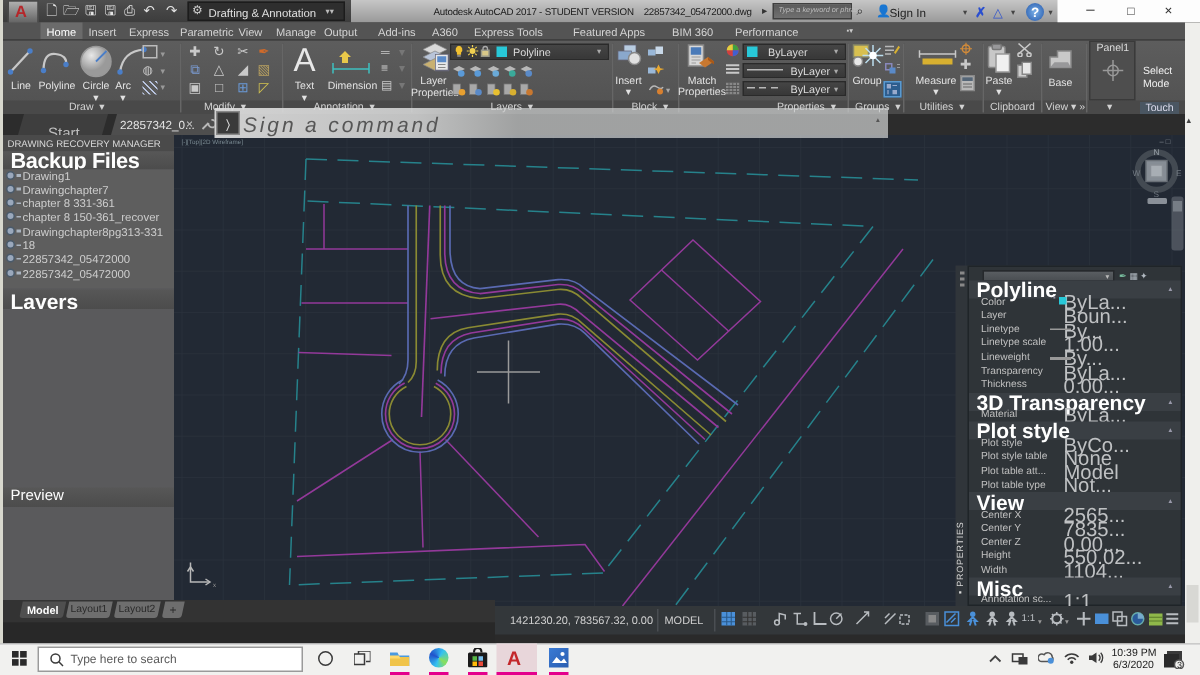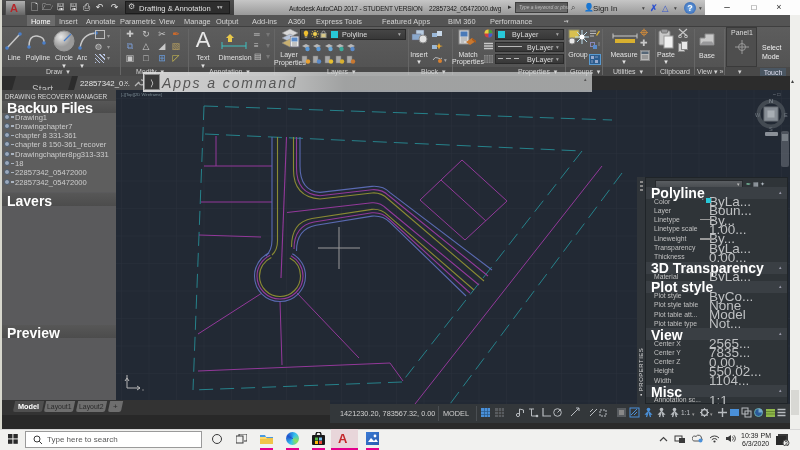--- a/index.html
+++ b/index.html
@@ -42,21 +42,21 @@
 <div class="abs" style="left:684px;top:1.5px;width:12px;height:12px;border-radius:6px;background:radial-gradient(#7ab0e8,#2255a8);color:#fff;font-size:9px;font-weight:bold;text-align:center;line-height:12px">?</div>
 <div class="abs" style="left:699px;top:5px;font-size:5.5px;color:#444">▾</div>
 <div class="abs" style="left:705px;top:0;width:95px;height:15px;background:#fdfdfd"></div>
 <div class="abs" style="left:720px;top:1px;width:14px;height:13px;color:#333;font-size:10px;text-align:center;line-height:12px">–</div>
 <div class="abs" style="left:747px;top:1px;width:14px;height:13px;color:#333;font-size:8px;text-align:center;line-height:13px">□</div>
 <div class="abs" style="left:772px;top:1px;width:14px;height:13px;color:#333;font-size:9px;text-align:center;line-height:13px">×</div>
 <div class="abs" style="left:0;top:15px;width:800px;height:12px;background:#545454"></div>
 <div class="abs" style="left:27px;top:15px;width:28px;height:12px;background:#6b6b6b"></div>
 <div class="abs" style="left:31px;top:17px;font-size:7.4px;color:#fff">Home</div>
 <div class="abs" style="left:59px;top:17px;font-size:7.4px;color:#d4d4d4">Insert</div>
-<div class="abs" style="left:86px;top:17px;font-size:7.4px;color:#d4d4d4">Annotate</div>
+<div class="abs" style="left:86px;top:17px;font-size:7.4px;color:#d4d4d4">Express</div>
 <div class="abs" style="left:120px;top:17px;font-size:7.4px;color:#d4d4d4">Parametric</div>
 <div class="abs" style="left:159px;top:17px;font-size:7.4px;color:#d4d4d4">View</div>
 <div class="abs" style="left:184px;top:17px;font-size:7.4px;color:#d4d4d4">Manage</div>
 <div class="abs" style="left:216px;top:17px;font-size:7.4px;color:#d4d4d4">Output</div>
 <div class="abs" style="left:252px;top:17px;font-size:7.4px;color:#d4d4d4">Add-ins</div>
 <div class="abs" style="left:288px;top:17px;font-size:7.4px;color:#d4d4d4">A360</div>
 <div class="abs" style="left:316px;top:17px;font-size:7.4px;color:#d4d4d4">Express Tools</div>
 <div class="abs" style="left:382px;top:17px;font-size:7.4px;color:#d4d4d4">Featured Apps</div>
 <div class="abs" style="left:448px;top:17px;font-size:7.4px;color:#d4d4d4">BIM 360</div>
 <div class="abs" style="left:490px;top:17px;font-size:7.4px;color:#d4d4d4">Performance</div>
@@ -413,21 +413,21 @@
       <text x="784" y="117" fill="#707880" font-size="5.5">E</text>
       <rect x="765" y="132" width="13" height="4" rx="1" fill="#8a9098"></rect>
     </g>
     <rect x="781" y="131" width="8" height="36" rx="2" fill="#767c84" opacity="0.5"></rect>
     <rect x="782" y="134" width="6" height="7" fill="#99a0a8" opacity="0.55"></rect>
     <text x="773" y="96" fill="#8a9098" font-size="5">– □</text>
   </svg>
 <div class="abs" style="left:143px;top:71.5px;width:449px;height:20.5px;background:linear-gradient(90deg,rgba(222,222,222,0.92) 0%,rgba(218,219,219,0.85) 30%,rgba(209,211,211,0.7) 45%,rgba(209,211,211,0.7) 100%)"></div>
 <div class="abs" style="left:144px;top:73.5px;width:16px;height:16px;background:#3a3a3a;border:1px solid #888;color:#ddd;font-size:9px;text-align:center;line-height:17px">〉</div>
 <div class="abs" style="left:584px;top:76px;font-size:5px;color:#555">▴</div>
-<div class="abs" style="left:162px;top:74.5px;font-size:14px;font-style:italic;color:#565656;letter-spacing:1.9px">Apps a command</div>
+<div class="abs" style="left:162px;top:74.5px;font-size:14px;font-style:italic;color:#565656;letter-spacing:1.9px">Sign a command</div>
 <div class="abs" style="left:2px;top:90px;width:114px;height:310px;background:#5a5a5c"></div>
 <div class="abs" style="left:2px;top:90px;width:114px;height:11px;background:#4a4a4a"></div>
 <div class="abs" style="left:5px;top:92.5px;font-size:6.4px;color:#d8d8d8">DRAWING RECOVERY MANAGER</div>
 <div class="abs" style="left:2px;top:101px;width:114px;height:12px;background:linear-gradient(#575757,#4c4c4c)"></div>
 <div class="abs" style="left:7px;top:99.5px;font-size:14.5px;font-weight:bold;color:#fdfdfd;letter-spacing:-0.3px">Backup Files</div>
 <div class="abs" style="left:2px;top:113px;width:114px;height:79px;background:#5e5e5e"></div>
 <div class="abs" style="left:4px;top:113.5px;width:6px;height:6px;border-radius:3px;background:#9aa8bc;border:1px solid #4a5a6a"></div>
 <div class="abs" style="left:11px;top:116.0px;width:3px;height:1.5px;background:#aab4c0"></div>
 <div class="abs" style="left:15px;top:112.5px;font-size:7.6px;color:#cdcdcd;white-space:nowrap">Drawing1</div>
 <div class="abs" style="left:4px;top:122.8px;width:6px;height:6px;border-radius:3px;background:#9aa8bc;border:1px solid #4a5a6a"></div>
@@ -448,21 +448,21 @@
 <div class="abs" style="left:4px;top:169.3px;width:6px;height:6px;border-radius:3px;background:#9aa8bc;border:1px solid #4a5a6a"></div>
 <div class="abs" style="left:11px;top:171.8px;width:3px;height:1.5px;background:#aab4c0"></div>
 <div class="abs" style="left:15px;top:168.3px;font-size:7.6px;color:#cdcdcd;white-space:nowrap">22857342_05472000</div>
 <div class="abs" style="left:4px;top:178.6px;width:6px;height:6px;border-radius:3px;background:#9aa8bc;border:1px solid #4a5a6a"></div>
 <div class="abs" style="left:11px;top:181.1px;width:3px;height:1.5px;background:#aab4c0"></div>
 <div class="abs" style="left:15px;top:177.6px;font-size:7.6px;color:#cdcdcd;white-space:nowrap">22857342_05472000</div>
 <div class="abs" style="left:2px;top:193px;width:114px;height:13px;background:linear-gradient(#575757,#4c4c4c)"></div>
 <div class="abs" style="left:7px;top:192.5px;font-size:14px;font-weight:bold;color:#fdfdfd">Layers</div>
 <div class="abs" style="left:2px;top:206px;width:114px;height:119px;background:#5a5a5c"></div>
 <div class="abs" style="left:2px;top:325px;width:114px;height:13px;background:linear-gradient(#575757,#4c4c4c)"></div>
-<div class="abs" style="left:7px;top:325px;font-size:14px;font-weight:bold;color:#fdfdfd">Preview</div>
+<div class="abs" style="left:7px;top:325px;font-size:10px;font-weight:normal;color:#fdfdfd">Preview</div>
 <div class="abs" style="left:2px;top:338px;width:114px;height:62px;background:#5a5a5c"></div>
 <div class="abs" style="left:637px;top:177px;width:9px;height:227px;background:#30353a"></div>
 <div class="abs" style="left:645px;top:177px;width:143px;height:227px;background:#2f3438;border:1px solid #1f2428"></div>
 <div class="abs" style="left:638px;top:396px;font-size:6px;color:#d8d8d8;transform:rotate(-90deg);transform-origin:0 0;letter-spacing:0.5px;white-space:nowrap">▪ PROPERTIES</div>
 <div class="abs" style="left:640px;top:181px;width:3px;height:2px;background:#888"></div>
 <div class="abs" style="left:640px;top:185px;width:3px;height:2px;background:#888"></div>
 <div class="abs" style="left:640px;top:189px;width:3px;height:2px;background:#888"></div>
 <div class="abs" style="left:655px;top:179.5px;width:88px;height:8px;background:linear-gradient(#5a5e62,#4a4e52);border:1px solid #26292c"></div>
 <div class="abs" style="left:737px;top:181px;font-size:5px;color:#bbb">▾</div>
 <div class="abs" style="left:746px;top:180px;font-size:6px;color:#7ac0a0">✒</div>

